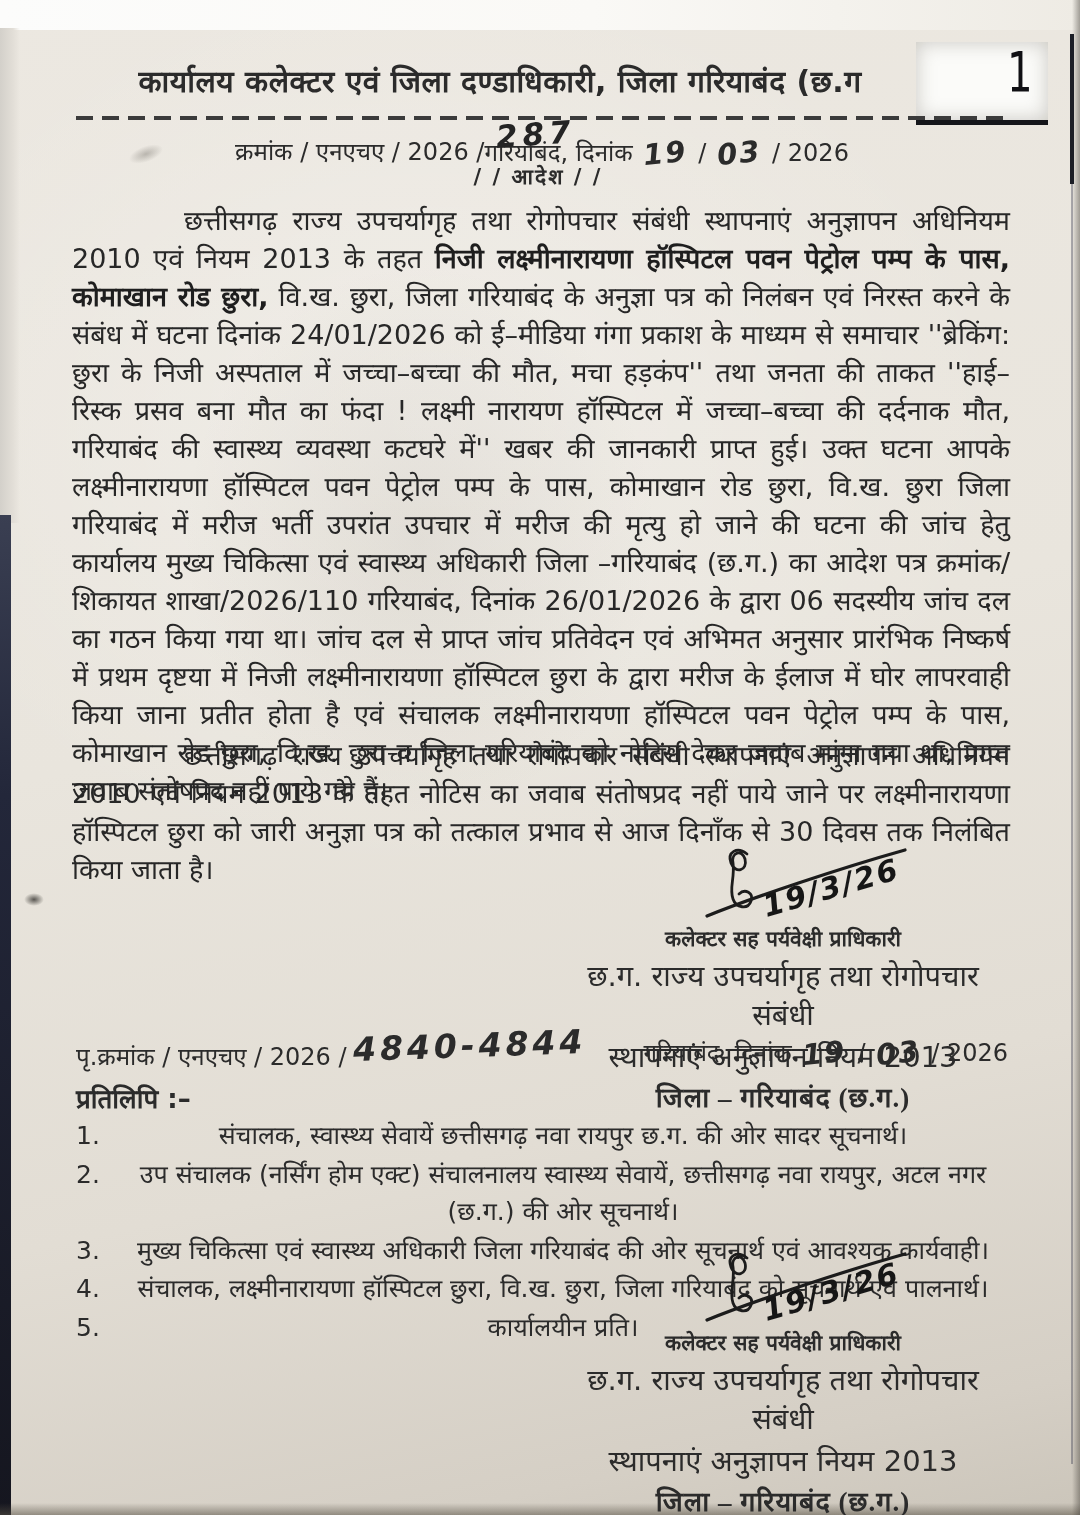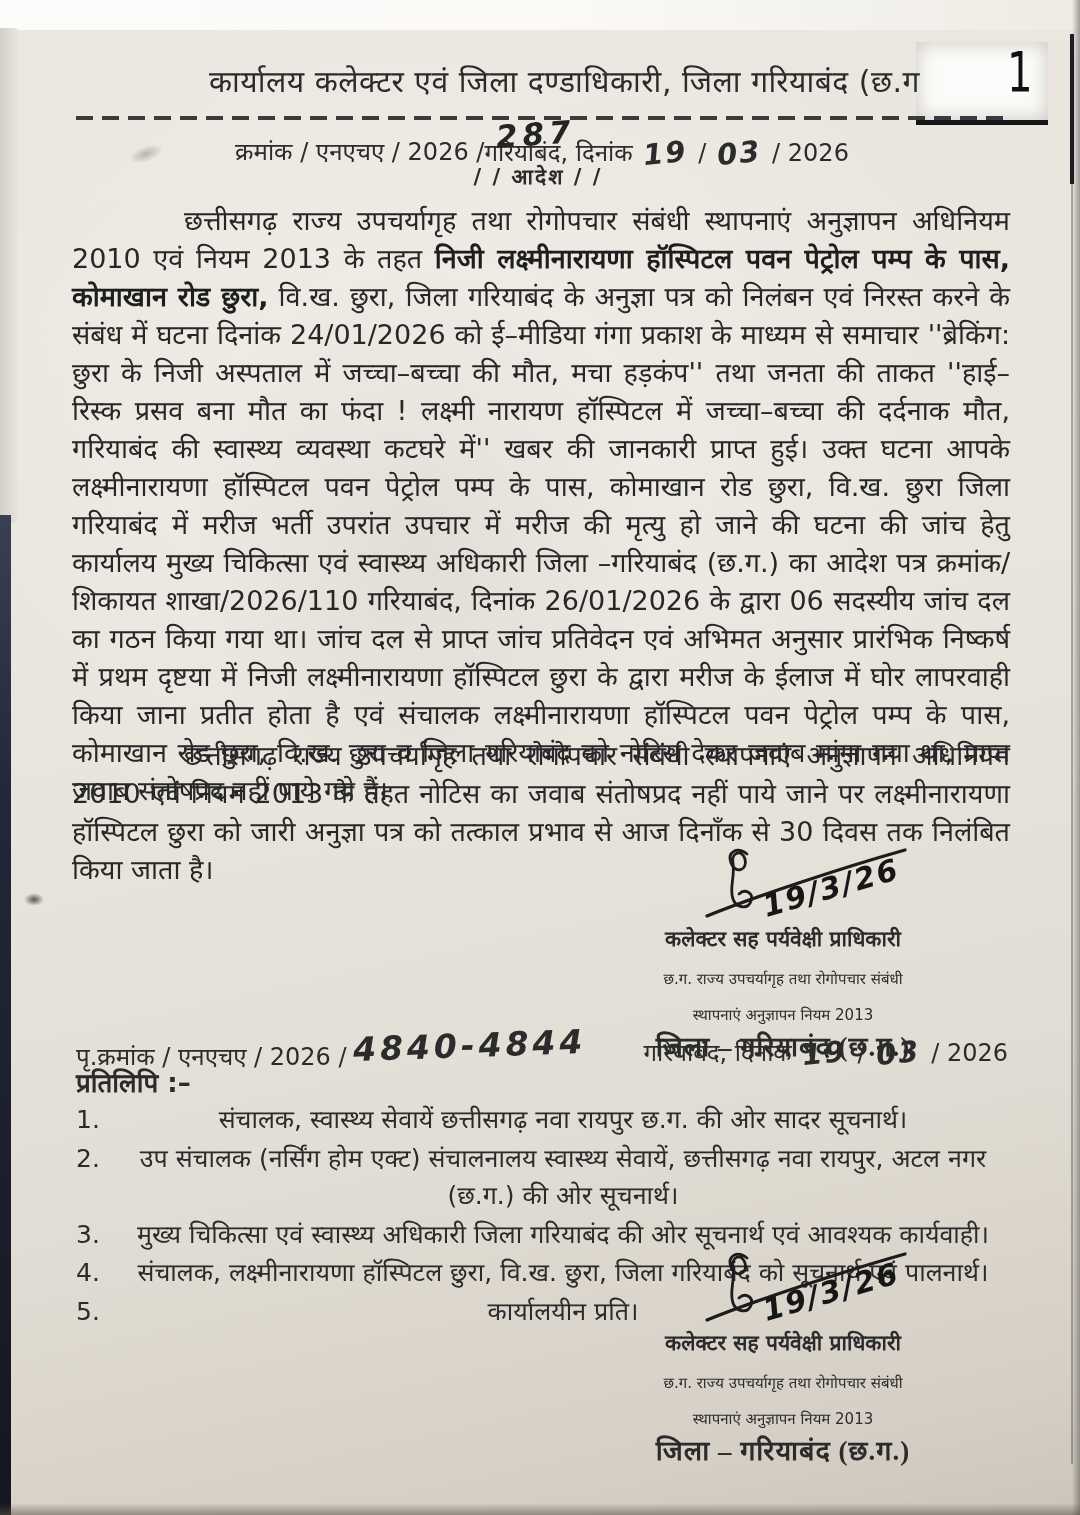--- a/index.html
+++ b/index.html
@@ -28,22 +28,22 @@
   .stain-b{position:absolute;left:128px;top:146px;width:36px;height:16px;border-radius:50%;transform:rotate(-20deg);
     background:radial-gradient(ellipse,rgba(90,86,78,.35),rgba(90,86,78,0) 70%);}
   .stain-c{position:absolute;left:180px;top:260px;width:480px;height:560px;border-radius:50%;
     background:radial-gradient(ellipse,rgba(120,110,95,.10),rgba(120,110,95,0) 70%);}
   
   .corner-patch{position:absolute;left:916px;top:42px;width:132px;height:78px;background:#fbfbf9;
     border-bottom:5px solid #15161a;box-shadow:inset 0 0 20px rgba(118,112,100,.38);}
   .corner-one{position:absolute;left:86px;top:2px;font-size:56px;line-height:1;font-weight:500;
     transform:scaleX(.72);color:#101014;}
   
-  .doc-title{position:absolute;left:60px;top:60px;width:860px;text-align:right;
-    font-size:30px;font-weight:400;letter-spacing:.5px;}
+  .doc-title{position:absolute;left:70px;top:60px;width:860px;text-align:center;
+    font-size:30px;font-weight:700;letter-spacing:.5px;}
   .sep-dashed{position:absolute;left:76px;top:116px;width:932px;height:4px;
     background:repeating-linear-gradient(90deg,#3b3b3b 0 17px,rgba(0,0,0,0) 17px 26px);}
   .ref-row{position:absolute;left:76px;top:134px;width:932px;display:flex;
     justify-content:center;font-size:24px;}
   .ref-number{position:absolute;left:496px;top:116px;font-size:31px;font-style:italic;font-weight:700;
     letter-spacing:5px;transform:rotate(-4deg);color:#242424;}
   .date-group{white-space:nowrap;}
   .hw-dm{display:inline-block;font-size:29px;font-style:italic;font-weight:700;
     transform:rotate(-6deg);margin:0 3px;position:relative;top:2px;letter-spacing:2px;}
   .order-heading{position:absolute;left:0;top:162px;width:1076px;text-align:center;
@@ -55,29 +55,29 @@
   .para2{top:737px;text-indent:112px;}
   
   .sig-block{position:absolute;width:460px;text-align:center;}
   .sig1{left:553px;top:844px;}
   .sig2{left:553px;top:1248px;}
   .sig-scribble{position:relative;height:80px;width:260px;margin-left:148px;}
   .sig-scribble svg{position:absolute;left:0;top:0;}
   .sig-date{position:absolute;left:60px;top:26px;font-size:30px;font-style:italic;font-weight:600;
     transform:rotate(-16deg);letter-spacing:2px;color:#161616;}
   .sig-line1{font-size:21px;font-weight:700;}
-  .sig-line2,.sig-line3{font-size:15px;margin-top:16px;}
+  .sig-line2,.sig-line3{font-size:29px;margin-top:3px;}
   .sig-line4{font-size:27px;font-weight:700;margin-top:3px;letter-spacing:1px;font-family:Liberation Serif, serif;}
   
   .endorse-row{position:absolute;left:76px;top:1034px;width:932px;display:flex;
     justify-content:space-between;font-size:24px;align-items:flex-start;}
   .endorse-number{font-size:33px;font-style:italic;font-weight:600;letter-spacing:4px;
     margin-left:6px;position:relative;top:-8px;display:inline-block;transform:rotate(-2deg);}
   .copies{position:absolute;left:76px;top:1066px;width:934px;font-size:25px;line-height:37.5px;}
-  .copies-heading{font-size:26px;font-weight:700;line-height:34px;}
+  .copies-heading{font-size:26px;font-weight:700;line-height:34px;margin-top:16px;}
   .copy-item{display:flex;margin-top:1px;}
   .copy-num{flex:0 0 40px;}
   .copy-text{flex:1;text-align:center;}
 </style>
 </head>
 <body>
 
 <div class="edge-top"></div>
 <div class="edge-left-light"></div>
 <div class="edge-left-dark"></div>

